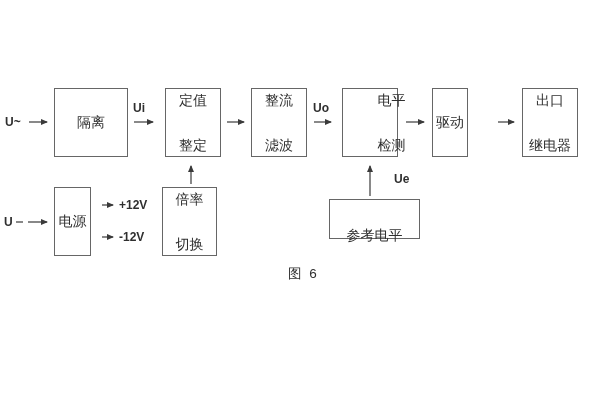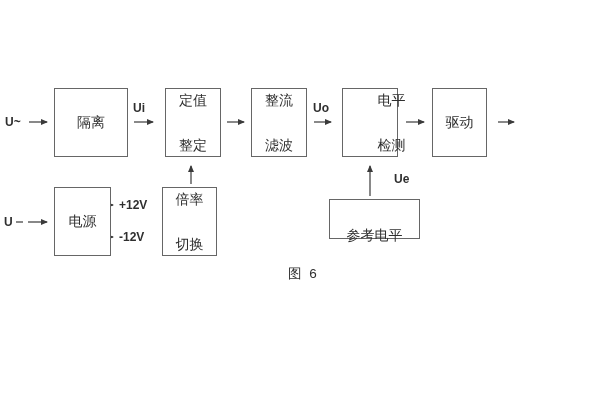--- a/index.html
+++ b/index.html
@@ -68,26 +68,30 @@
   <div class="box" style="left:165px;top:88px;width:56px;height:69px;">
     <span class="ln">定值</span>
     <span class="ln">整定</span>
   </div>
 
   <div class="box" style="left:342px;top:88px;width:56px;height:69px;padding-left:43px;">
     <span class="ln">电平</span>
     <span class="ln">检测</span>
   </div>
 
-  <div class="box" style="left:432px;top:88px;width:55px;height:69px;">
+  <div class="box" style="left:432px;top:88px;width:36px;height:69px;">
     <span class="ln">驱动</span>
   </div>
 
+  <div class="box" style="left:522px;top:88px;width:56px;height:69px;">
+    <span class="ln">出口</span>
+    <span class="ln">继电器</span>
+  </div>
 
-  <div class="box" style="left:54px;top:187px;width:57px;height:69px;">
+  <div class="box" style="left:54px;top:187px;width:37px;height:69px;">
     <span class="ln">电源</span>
   </div>
 
   <div class="box" style="left:162px;top:187px;width:55px;height:69px;align-items:center;">
     <span class="ln">倍率</span>
     <span class="ln">切换</span>
   </div>
 
   <div class="box slim" style="left:329px;top:199px;width:91px;height:40px;">
     <span class="ln">参考电平</span>

